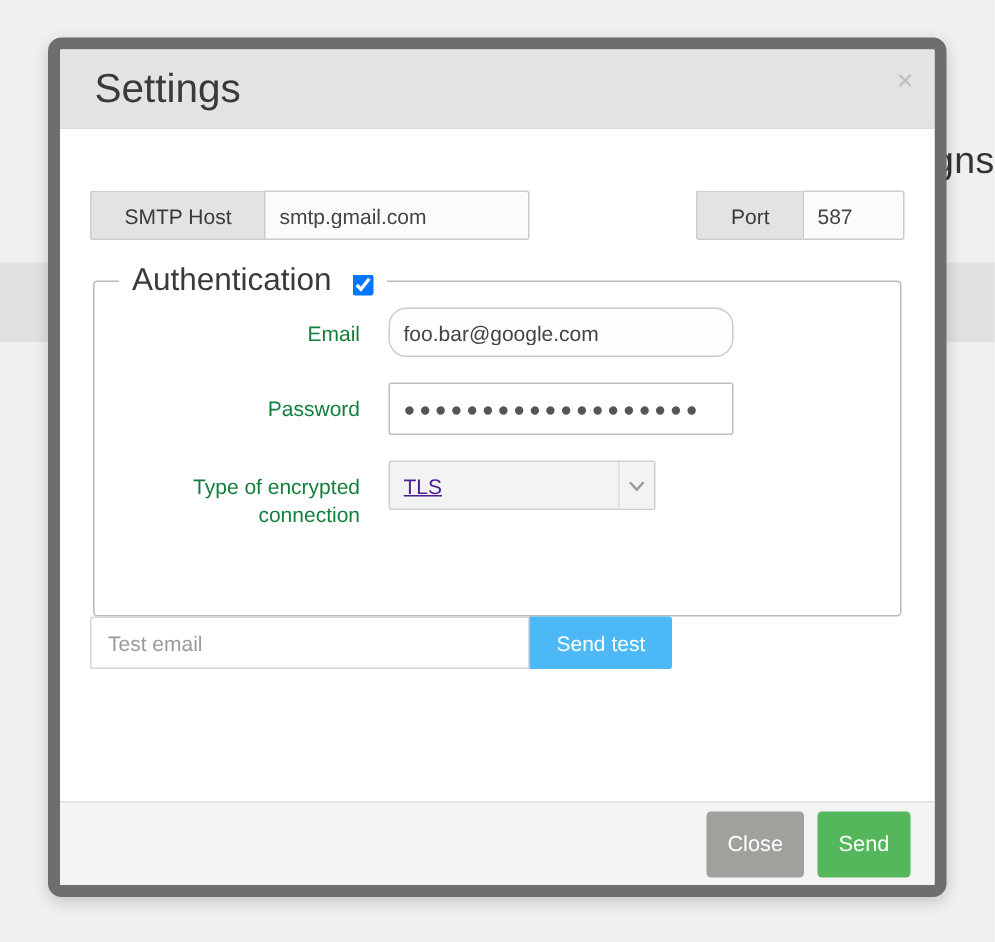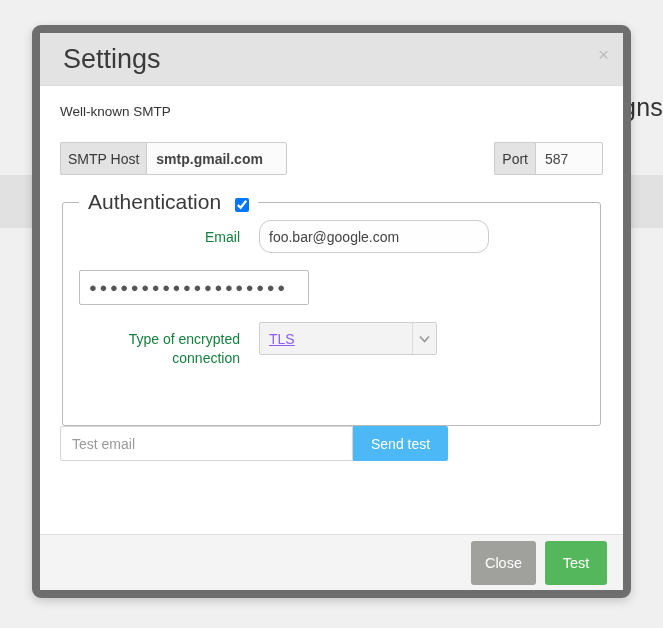--- a/index.html
+++ b/index.html
@@ -115,37 +115,37 @@
     display: flex;
     align-items: flex-start;
     justify-content: space-between;
   }
   .inputgroup { display: flex; height: 33px; }
   .ig-addon {
     background: #e3e3e3;
     border: 1px solid #ccc;
     border-right: none;
     display: flex; align-items: center;
-    padding: 0 7px;
+    padding: 0 22px;
     font-size: 14px;
     color: #393939;
     border-radius: 2px 0 0 2px;
     white-space: nowrap;
   }
   .ig-input {
     border: 1px solid #ccc;
     background: #fbfbfb;
     font-size: 14px;
     font-family: "Liberation Sans", sans-serif;
     color: #444;
     padding: 0 9px;
     outline: none;
     border-radius: 0 2px 2px 0;
   }
-  #host-input { width: 141px; font-weight: bold; }
+  #host-input { width: 177px; }
   #port-input { width: 68px; }
 
   
   #auth-fieldset {
     margin-top: 15px;
     border: 1px solid #b9b9b9;
     border-radius: 3px;
     padding: 6px 16px 20px 16px;
     height: 236px;
   }
@@ -198,21 +198,21 @@
     padding: 0 9px;
     letter-spacing: 2.6px;
     font-size: 13px;
     color: #555;
     overflow: hidden;
   }
   #enc-wrap { width: 178px; height: 33px; }
   #enc-wrap select.styled {
     background: #f3f3f3;
     border: 1px solid #cfcfcf;
-    color: #8b5cf6;
+    color: #4c1d95;
     text-decoration: underline;
   }
   #enc-wrap .sel-btn {
     background: #f3f3f3;
     border-left: 1px solid #dcdcdc;
   }
 
   
   #test-row {
     display: flex;
@@ -275,21 +275,20 @@
 
 <div id="modal">
 
   <div id="modal-header">
     <h1 id="modal-title">Settings</h1>
     <span id="close-x">×</span>
   </div>
 
   <div id="modal-body">
 
-    <div class="field-label">Well-known SMTP</div>
 
 
     <div id="host-row">
       <div class="inputgroup">
         <span class="ig-addon">SMTP Host</span>
         <input class="ig-input" id="host-input" type="text" value="smtp.gmail.com" style="">
       </div>
       <div class="inputgroup">
         <span class="ig-addon">Port</span>
         <input class="ig-input" id="port-input" type="text" value="587" style="">
@@ -301,20 +300,21 @@
         <span>Authentication</span>
         <input type="checkbox" id="auth-checkbox" checked="" style="">
       </legend>
 
       <div class="auth-row">
         <div class="lbl">Email</div>
         <input class="txt-input" type="text" id="email-input" value="foo.bar@google.com" style="">
       </div>
 
       <div class="auth-row">
+        <div class="lbl">Password</div>
         <div id="pwd-display">●●●●●●●●●●●●●●●●●●●</div>
       </div>
 
       <div class="auth-row">
         <div class="lbl">Type of encrypted connection</div>
         <div class="sel-wrap" id="enc-wrap">
           <select class="styled" id="enc-select"><option value="TLS">TLS</option><option value="SSL">SSL</option><option value="None">None</option></select>
           <span class="sel-btn">
             <svg width="11" height="8" viewBox="0 0 11 8">
               <path d="M1 1.5 L5.5 6.5 L10 1.5" fill="none" stroke="#999" stroke-width="1.6"></path>
@@ -325,15 +325,15 @@
     </fieldset>
 
     <div id="test-row">
       <input id="test-email" type="text" placeholder="Test email" style="">
       <button id="send-test">Send test</button>
     </div>
   </div>
 
   <div id="modal-footer">
     <button class="btn" id="btn-close">Close</button>
-    <button class="btn" id="btn-save">Test</button>
+    <button class="btn" id="btn-save">Send</button>
   </div>
 </div>
 
 </body></html>

